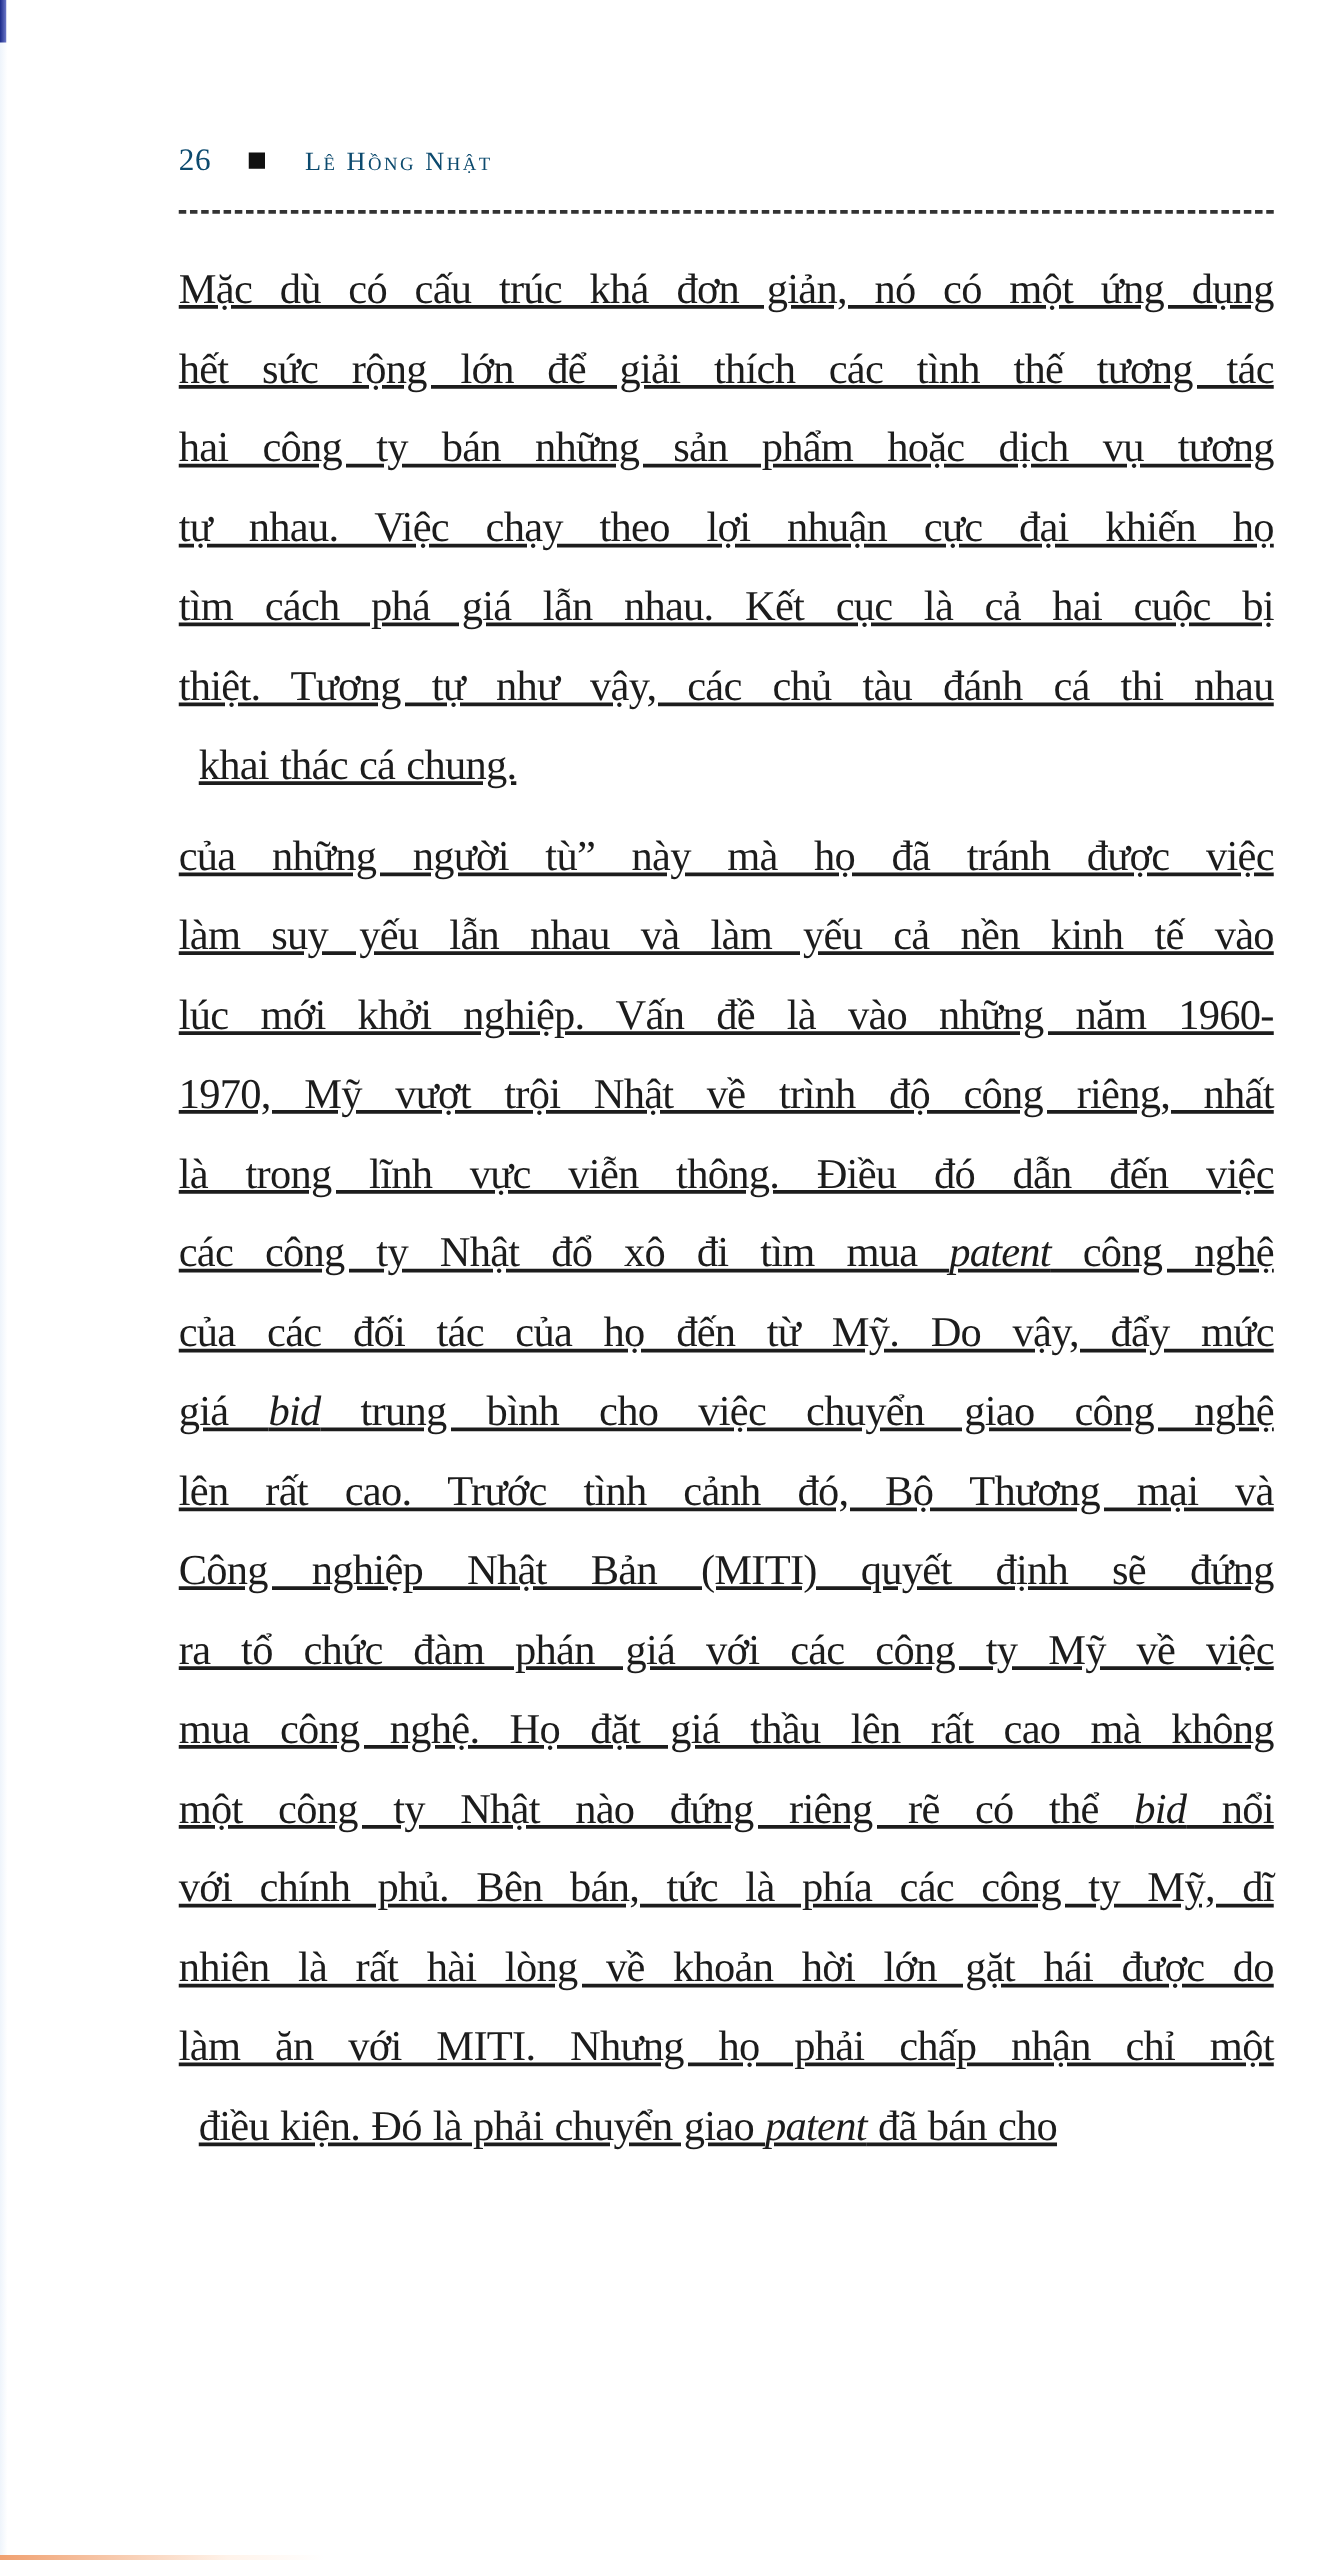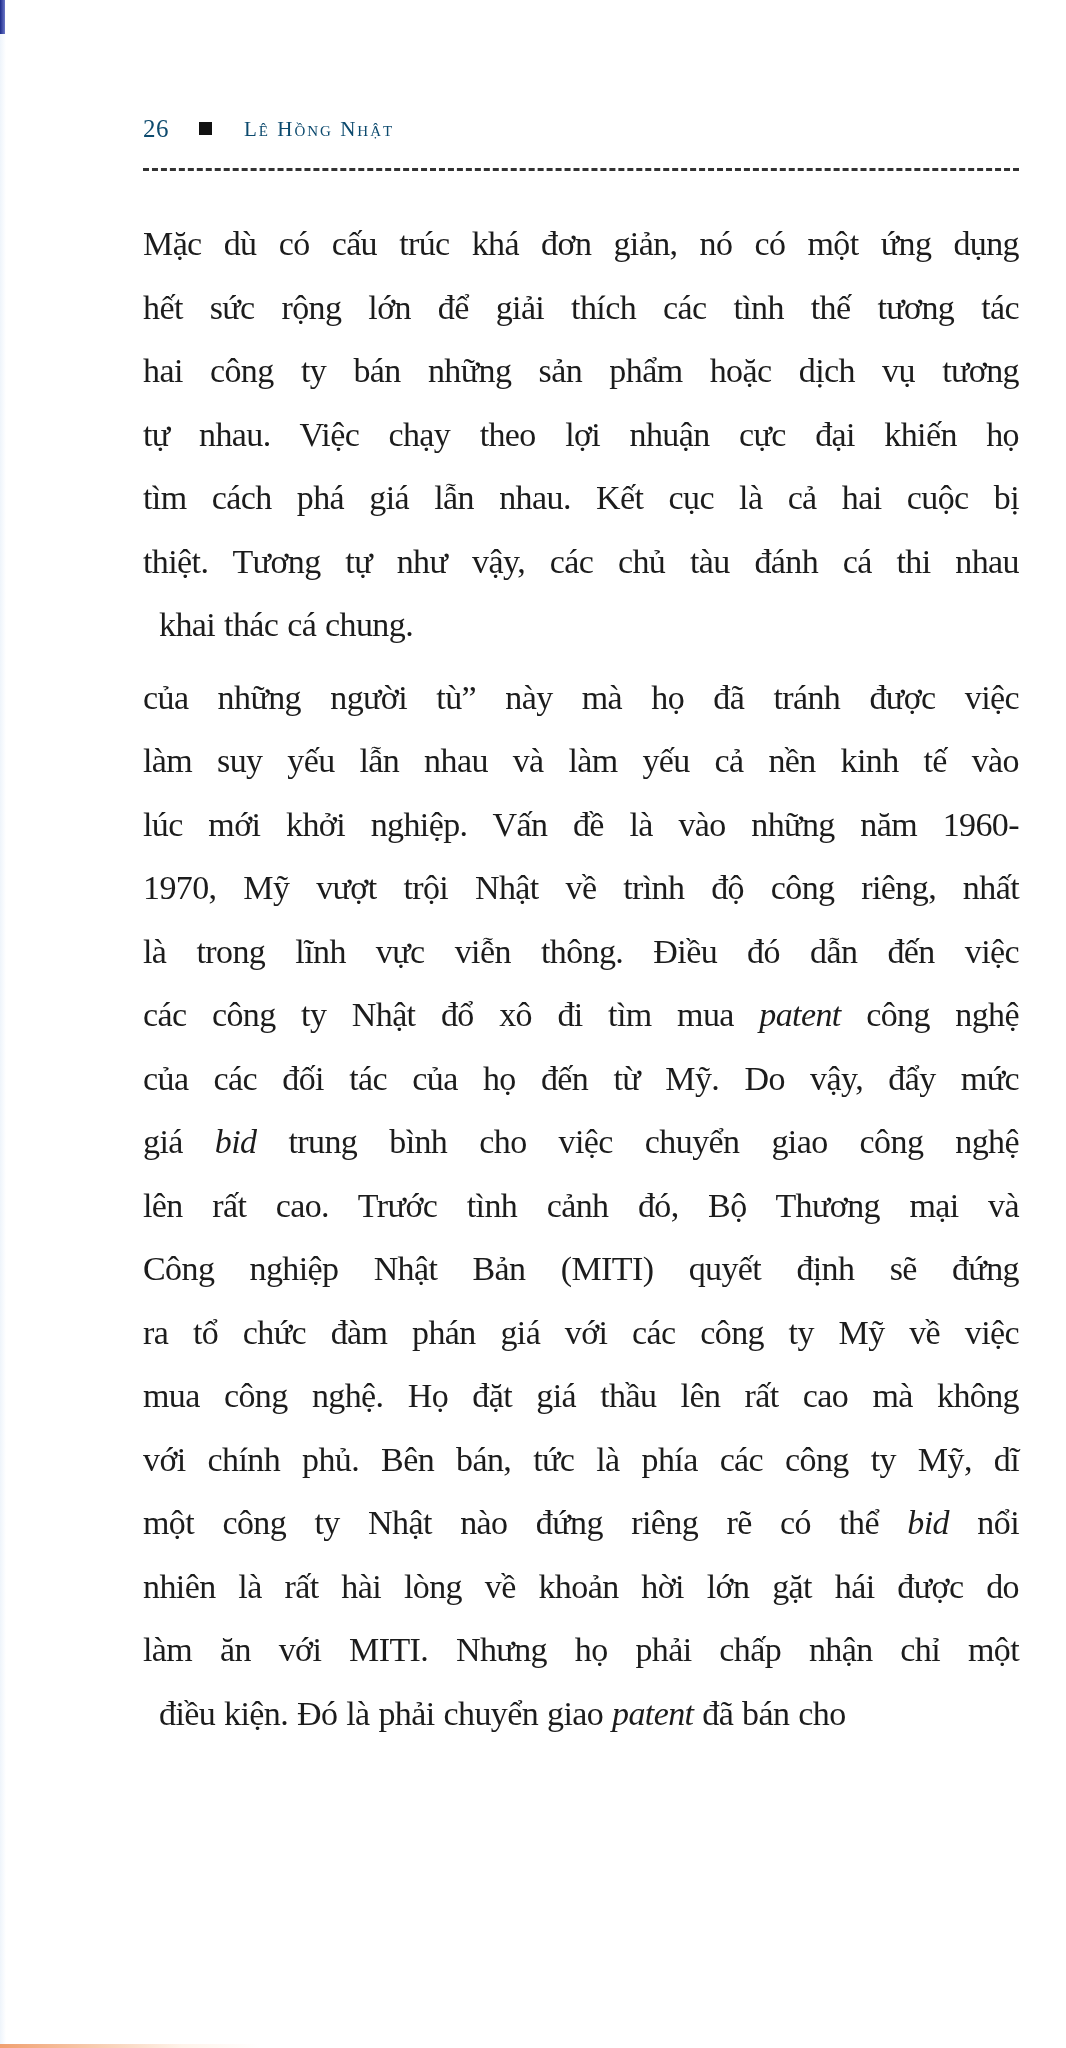--- a/index.html
+++ b/index.html
@@ -65,22 +65,23 @@
     position: absolute;
     left: 143px;
     top: 168px;
     width: 876px;
     height: 0;
     border-top: 3px dashed #333;
   }
   .body-text {
     position: absolute;
     left: 143px;
-    top: 212px;
+    top: 200px;
     width: 876px;
+    text-decoration: underline;
   }
   .para {
     margin: 0;
     font-size: 34px;
     line-height: 63.5px;
     text-align: justify;
     text-align-last: justify;
     letter-spacing: -0.6px;
     word-spacing: 1px;
   }
@@ -134,19 +135,19 @@
       <span class="line"><span>lúc mới khởi nghiệp. Vấn đề là vào những năm 1960-</span></span>
       <span class="line"><span>1970, Mỹ vượt trội Nhật về trình độ công riêng, nhất</span></span>
       <span class="line"><span>là trong lĩnh vực viễn thông. Điều đó dẫn đến việc</span></span>
       <span class="line"><span>các công ty Nhật đổ xô đi tìm mua </span><span class="seg-italic">patent</span><span> công nghệ</span></span>
       <span class="line"><span>của các đối tác của họ đến từ Mỹ. Do vậy, đẩy mức</span></span>
       <span class="line"><span>giá </span><span class="seg-italic">bid</span><span> trung bình cho việc chuyển giao công nghệ</span></span>
       <span class="line"><span>lên rất cao. Trước tình cảnh đó, Bộ Thương mại và</span></span>
       <span class="line"><span>Công nghiệp Nhật Bản (MITI) quyết định sẽ đứng</span></span>
       <span class="line"><span>ra tổ chức đàm phán giá với các công ty Mỹ về việc</span></span>
       <span class="line"><span>mua công nghệ. Họ đặt giá thầu lên rất cao mà không</span></span>
+      <span class="line"><span>một công ty Nhật nào đứng riêng rẽ có thể </span><span class="seg-italic">bid</span><span> nổi</span></span>
       <span class="line"><span>với chính phủ. Bên bán, tức là phía các công ty Mỹ, dĩ</span></span>
-      <span class="line"><span>một công ty Nhật nào đứng riêng rẽ có thể </span><span class="seg-italic">bid</span><span> nổi</span></span>
       <span class="line"><span>nhiên là rất hài lòng về khoản hời lớn gặt hái được do</span></span>
       <span class="line"><span>làm ăn với MITI. Nhưng họ phải chấp nhận chỉ một</span></span>
       <span class="line last"><span>điều kiện. Đó là phải chuyển giao </span><span class="seg-italic">patent</span><span> đã bán cho</span></span>
     </p>
 </div>
 
 </body></html>

